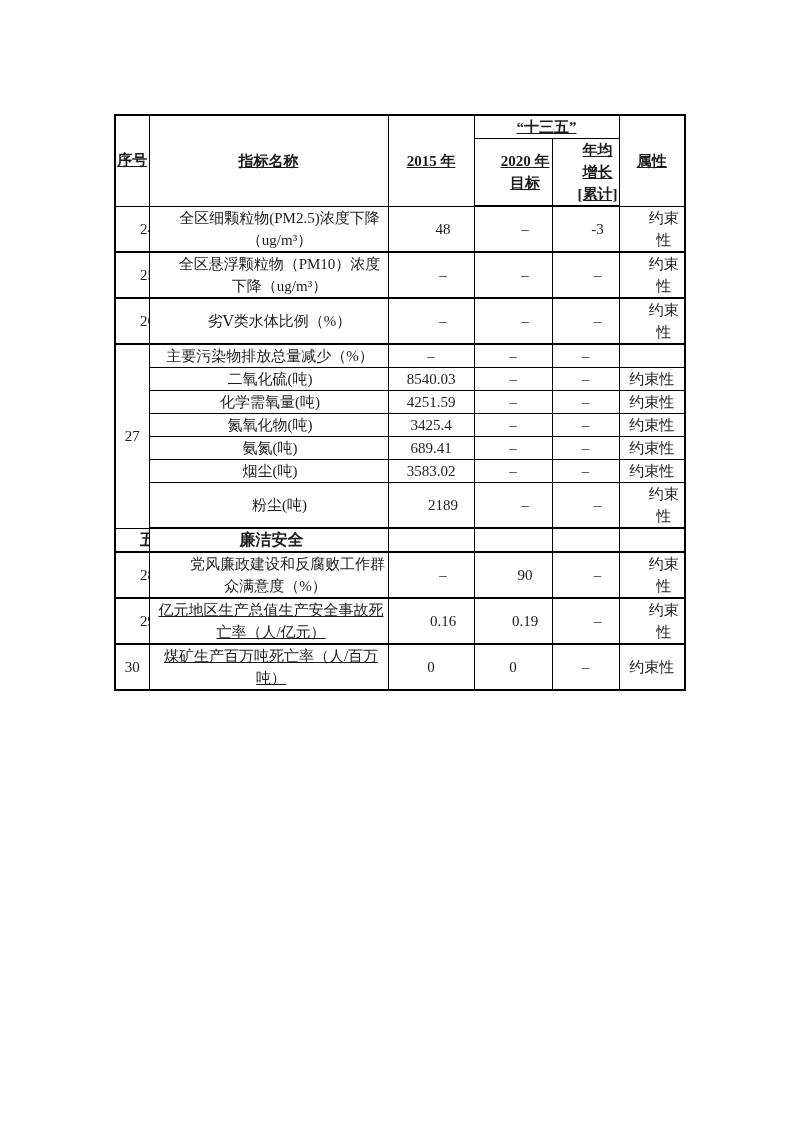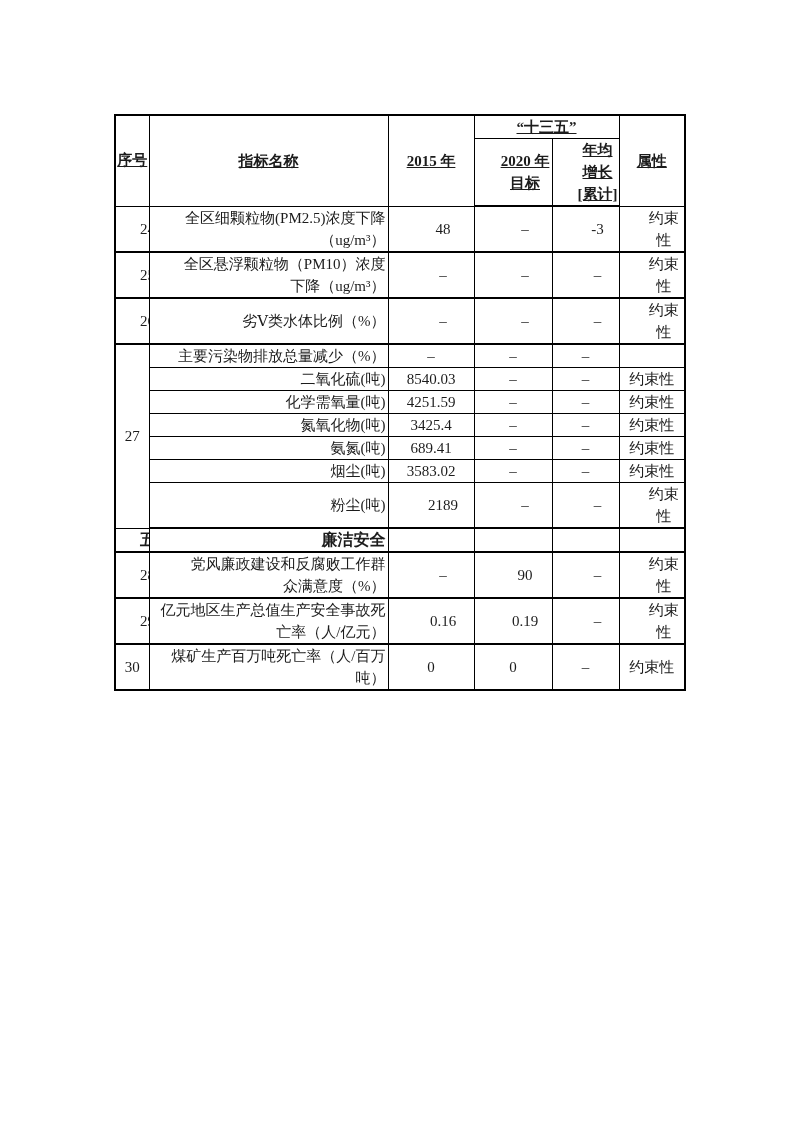--- a/index.html
+++ b/index.html
@@ -36,29 +36,29 @@
   tr.hb > td, tr.hb > th { border-bottom-width: 2px; padding-left: 24px; }
   
   thead th { font-weight: bold; text-align: center; font-size: 15px; text-decoration: underline; }
   .h-top { height: 23px; }
   .h-sub { height: 50px; line-height: 21px; }
   
   .r1 > td { height: 23px; }
   .r2 > td { height: 46px; }
   
   td.serial { text-align: center; }
-  td.name   { text-align: right; padding-left: 5px; padding-right: 2px; margin-top: 11px; }
+  td.name   { text-align: center; padding-left: 5px; padding-right: 2px; margin-top: 11px; }
   td.val    { text-align: center; }
   td.attr   { text-align: center; }
   
   tr.section > td { font-weight: bold; font-size: 16px; height: 23px; }
   tr.section td.name { padding-left: 8px; }
   
   td.name.indent-first { padding-left: 16px; text-indent: 1.6em; }
-  td.name.pad-lg { padding-left: 7px; }
+  td.name.pad-lg { padding-left: 7px; text-decoration: underline; }
   .pagenum {
     position: absolute;
     left: 0; right: 0;
     top: 1038px;
     text-align: center;
     font-size: 12px;
     letter-spacing: 1px;
   }
 </style>
 </head>

